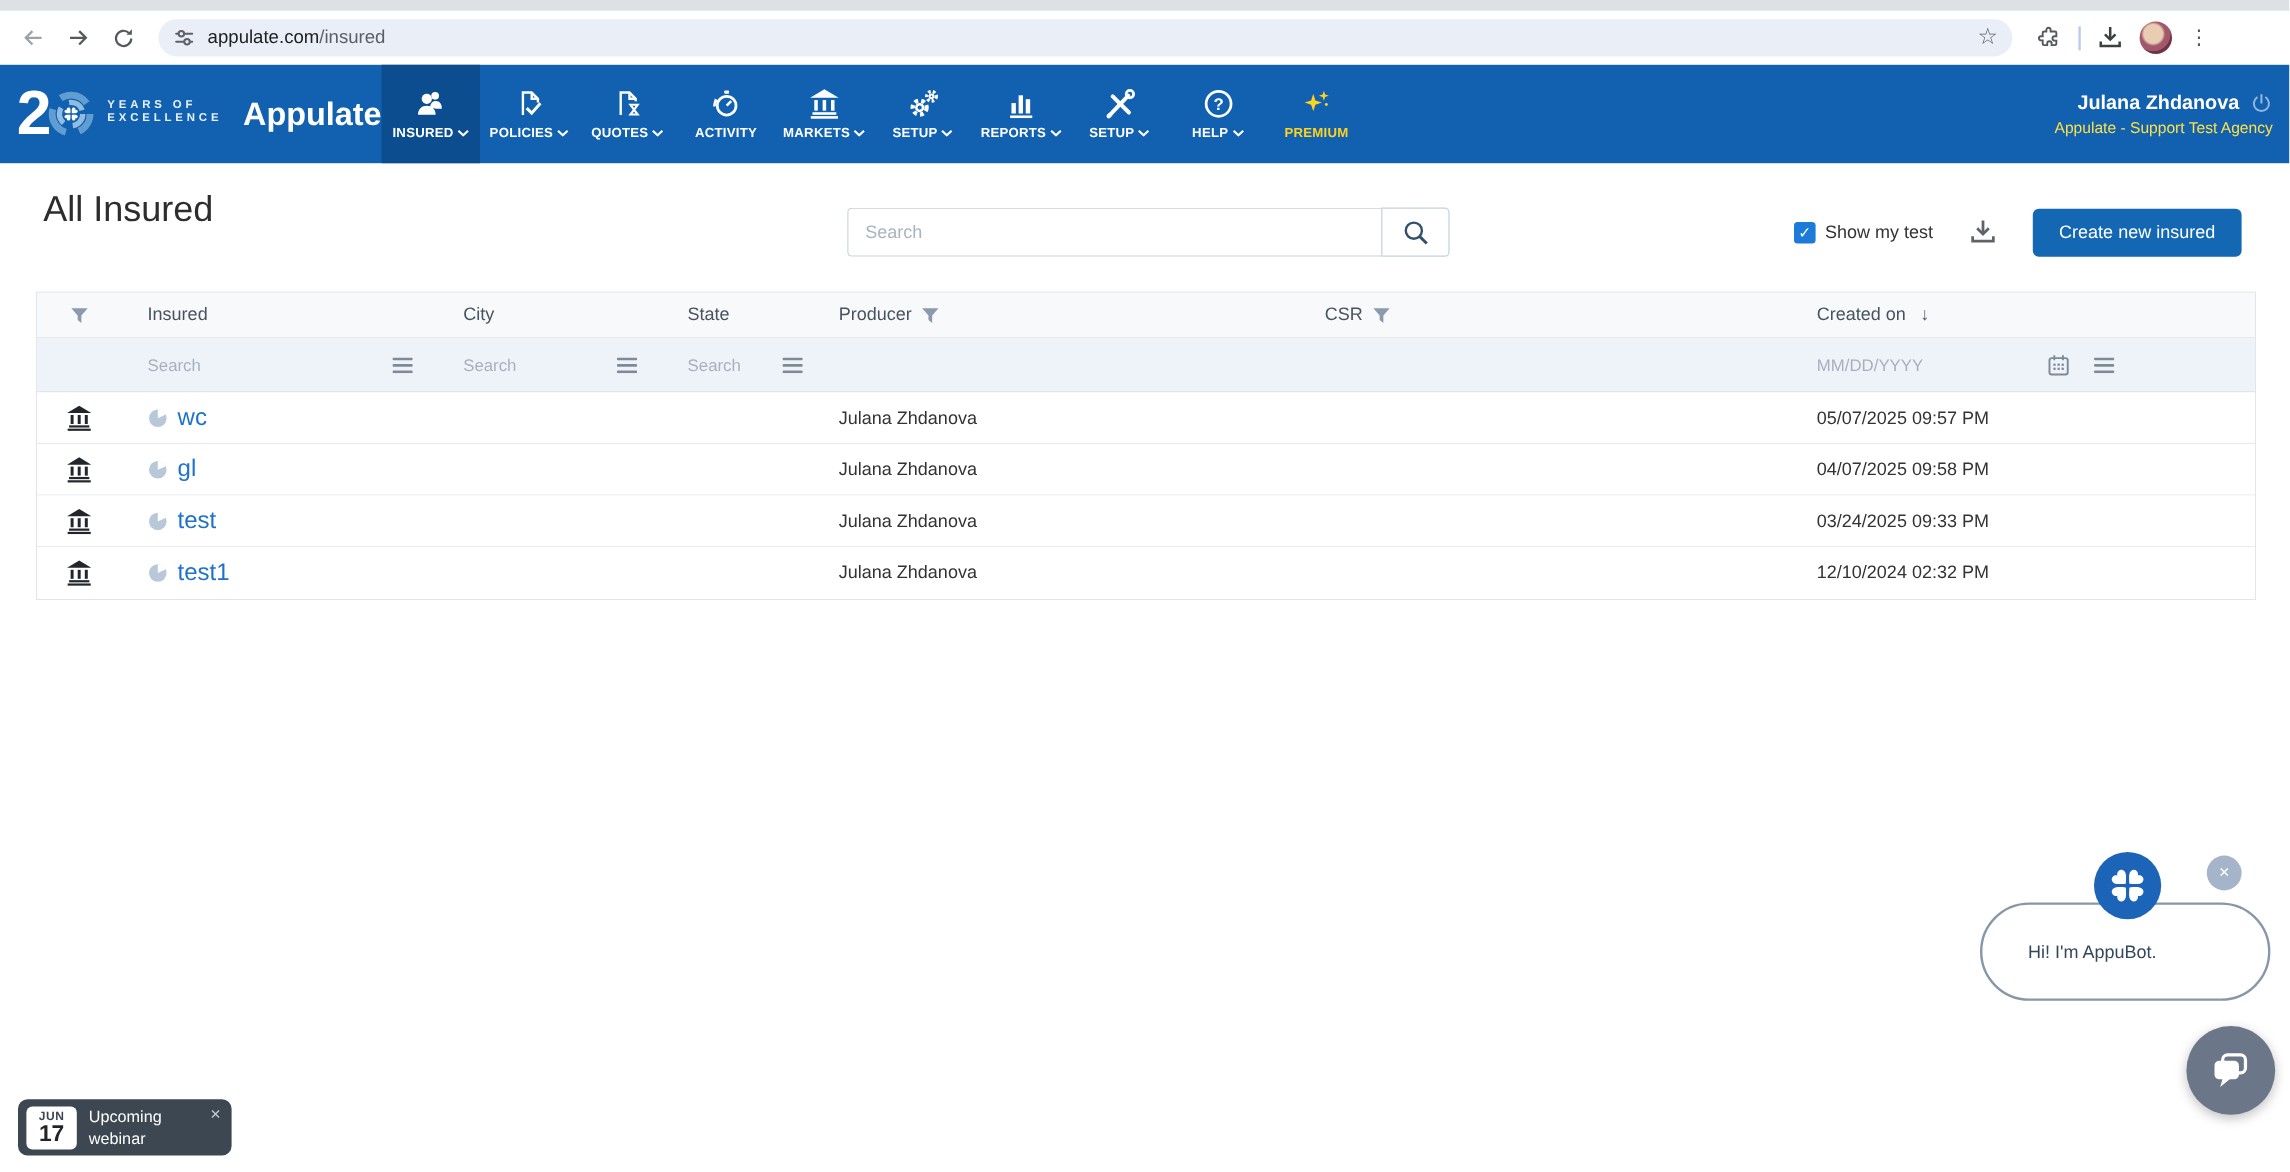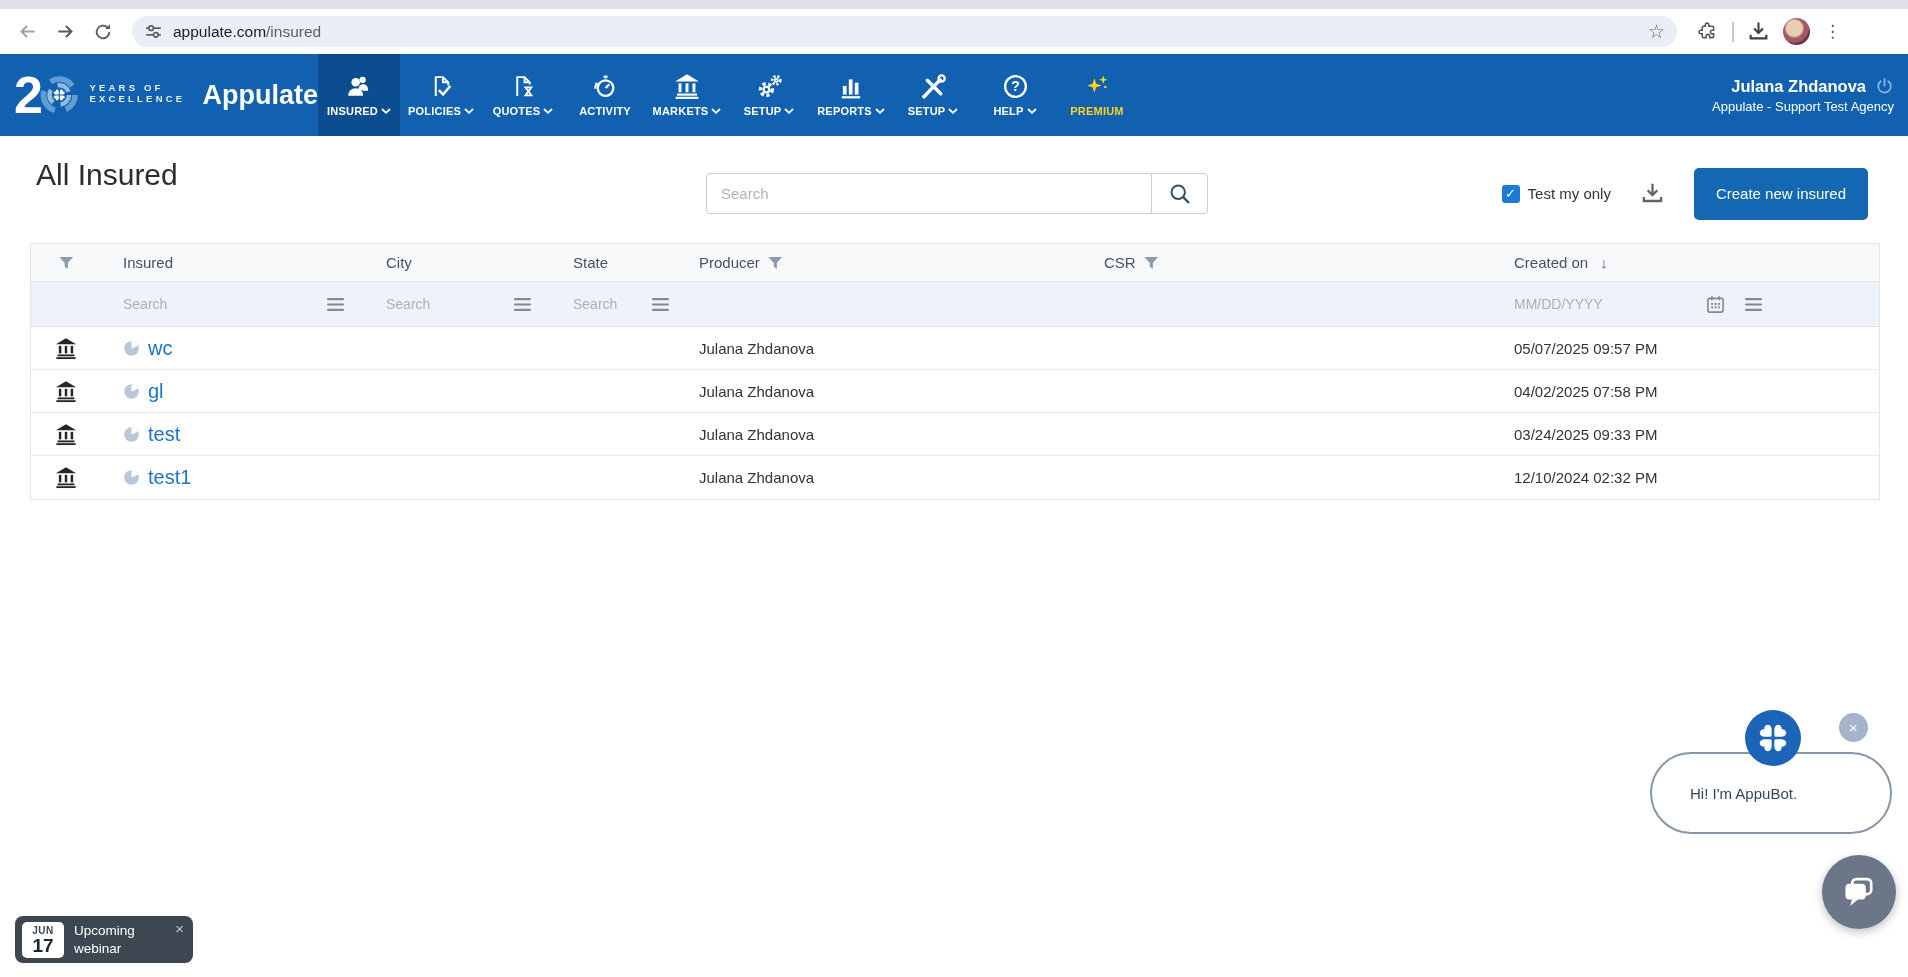--- a/index.html
+++ b/index.html
@@ -31,35 +31,35 @@
   .menu { display:flex; align-items:stretch; }
   .mitem { width:82px; display:flex; flex-direction:column; align-items:center; justify-content:center; gap:5px; cursor:pointer; }
   .mitem.active { background:#0c4d8f; }
   .micon { height:27px; display:flex; align-items:center; }
   .mlabel { font-size:11px; font-weight:bold; color:#fff; display:flex; align-items:center; gap:3px; letter-spacing:0.2px; }
   .mlabel .chev { color:#fff; }
   .mitem.premium .mlabel { color:#ffd21e;justify-content:flex-end; }
   .userbox { margin-left:auto; display:flex; flex-direction:column; justify-content:center; align-items:flex-end; padding-right:14px; gap:3px; }
   .uname-row { display:flex; align-items:center; gap:9px; }
   .uname { font-size:16.5px; font-weight:bold; color:#fff; cursor:pointer; }
-  .uagency { font-size:13px; color:#ffffff; }
+  .uagency { font-size:13px; color:#fde047; }
 
   
   .content { position:relative; }
   .page-title { position:absolute; left:36px; top:22px; font-size:30px; font-weight:300; color:#2d2d2d; }
   .search-group { position:absolute; left:706px; top:37px; display:flex; height:41px; }
   .search-input { width:445px; height:41px; border:1px solid #c6d0db; border-right:none; border-radius:4px 0 0 4px; padding:0 14px; font-size:15px; color:#333; outline:none; background:#fff; }
   .search-input::placeholder { color:#aab4bf; }
   .search-btn { width:57px; height:41px; border:1px solid #c6d0db; border-radius:0 4px 4px 0; background:#fff; display:flex; align-items:center; justify-content:center; color:#33506b; cursor:pointer; }
   .right-actions { position:absolute; right:40px; top:37px; height:41px; display:flex; align-items:center; gap:30px; }
   .chk-group { display:flex; align-items:center; gap:8px; cursor:pointer; }
   .chk { width:18px; height:18px; background:#1c7ad9; border-radius:3px; color:#fff; font-size:13px; display:flex; align-items:center; justify-content:center; font-weight:bold; }
   .chk-label { font-size:15px; color:#333; }
   .dl-icon { color:#5f6368; cursor:pointer; display:flex; }
-  .create-btn { height:52px; padding:0 22px; background:#1467b3; color:#fff; border:none; border-radius:5px; font-size:15px; cursor:pointer; font-family:inherit; }
+  .create-btn { height:40px; padding:0 22px; background:#1467b3; color:#fff; border:none; border-radius:5px; font-size:15px; cursor:pointer; font-family:inherit; }
 
   
   .tbl { position:absolute; top:107px; left:30px; right:28px; border:1px solid #e2e6ea; }
   .grow { display:grid; grid-template-columns:70px 263px 187px 126px 405px 410px 1fr; align-items:center; }
   .hrow1 { height:38px; background:#f8f9fb; border-bottom:1px solid #e2e6ea; }
   .hrow2 { height:45px; background:#eef3f9; border-bottom:1px solid #dfe3e8; }
   .trow { height:43px; background:#fff; border-bottom:1px solid #e9ecef; cursor:pointer; }
   .trow:last-child { border-bottom:none; }
   .cell { display:flex; align-items:center; padding-left:22px; gap:8px; font-size:15px; color:#333; min-width:0; }
   .cell.center { justify-content:center; padding-left:0; }
@@ -387,21 +387,21 @@
       <button class="search-btn">
           <svg width="22" height="22" viewBox="0 0 22 22">
             <use href="#g-search"></use>
           </svg>
         </button>
     </div>
 
     <div class="right-actions">
       <div class="chk-group">
         <span class="chk">✓</span>
-        <span class="chk-label">Test my only</span>
+        <span class="chk-label">Show my test</span>
       </div>
       <span class="dl-icon">
           <svg width="23" height="23" viewBox="0 0 20 20">
             <use href="#g-dl"></use>
           </svg>
         </span>
       <button class="create-btn">Create new insured</button>
     </div>
 
     <div class="tbl">
@@ -523,21 +523,21 @@
               <svg width="17" height="17" viewBox="0 0 20 20">
                 <use href="#g-pie"></use>
               </svg>
             </span>
             <a class="ins-link">gl</a>
           </div>
         <div class="cell"></div>
         <div class="cell"></div>
         <div class="cell">Julana Zhdanova</div>
         <div class="cell"></div>
-        <div class="cell">04/02/2025 07:58 PM</div>
+        <div class="cell">04/07/2025 09:58 PM</div>
       </div>
 
       <div class="grow trow">
         <div class="cell center">
             <span class="bank">
               <svg width="22" height="23" viewBox="0 0 24 25">
                 <use href="#g-bank"></use>
               </svg>
             </span>
           </div>

